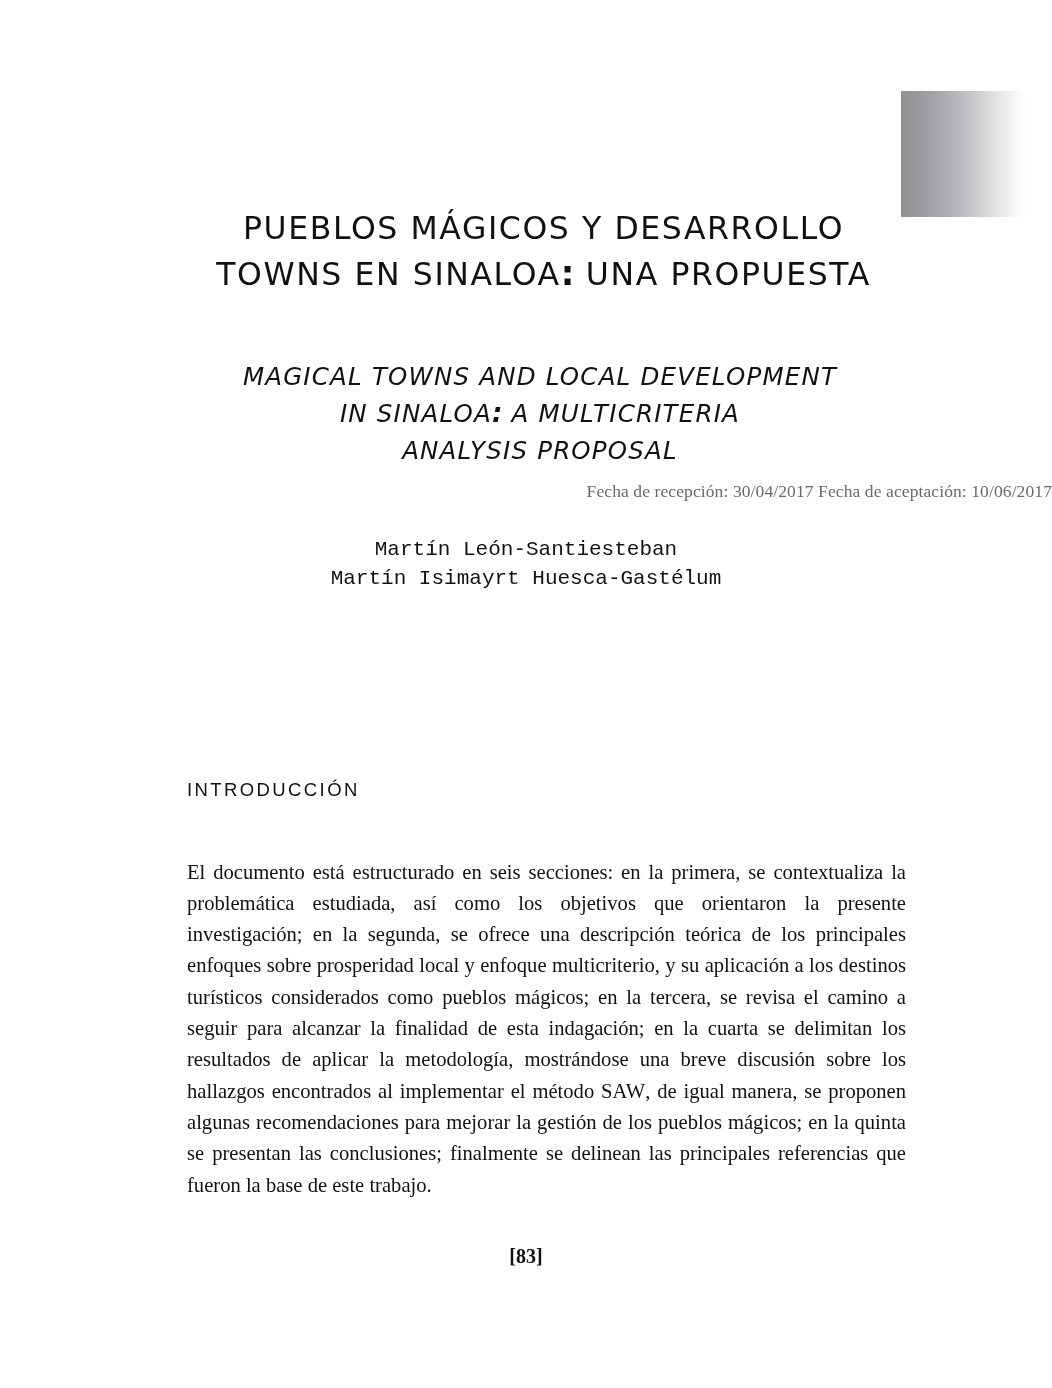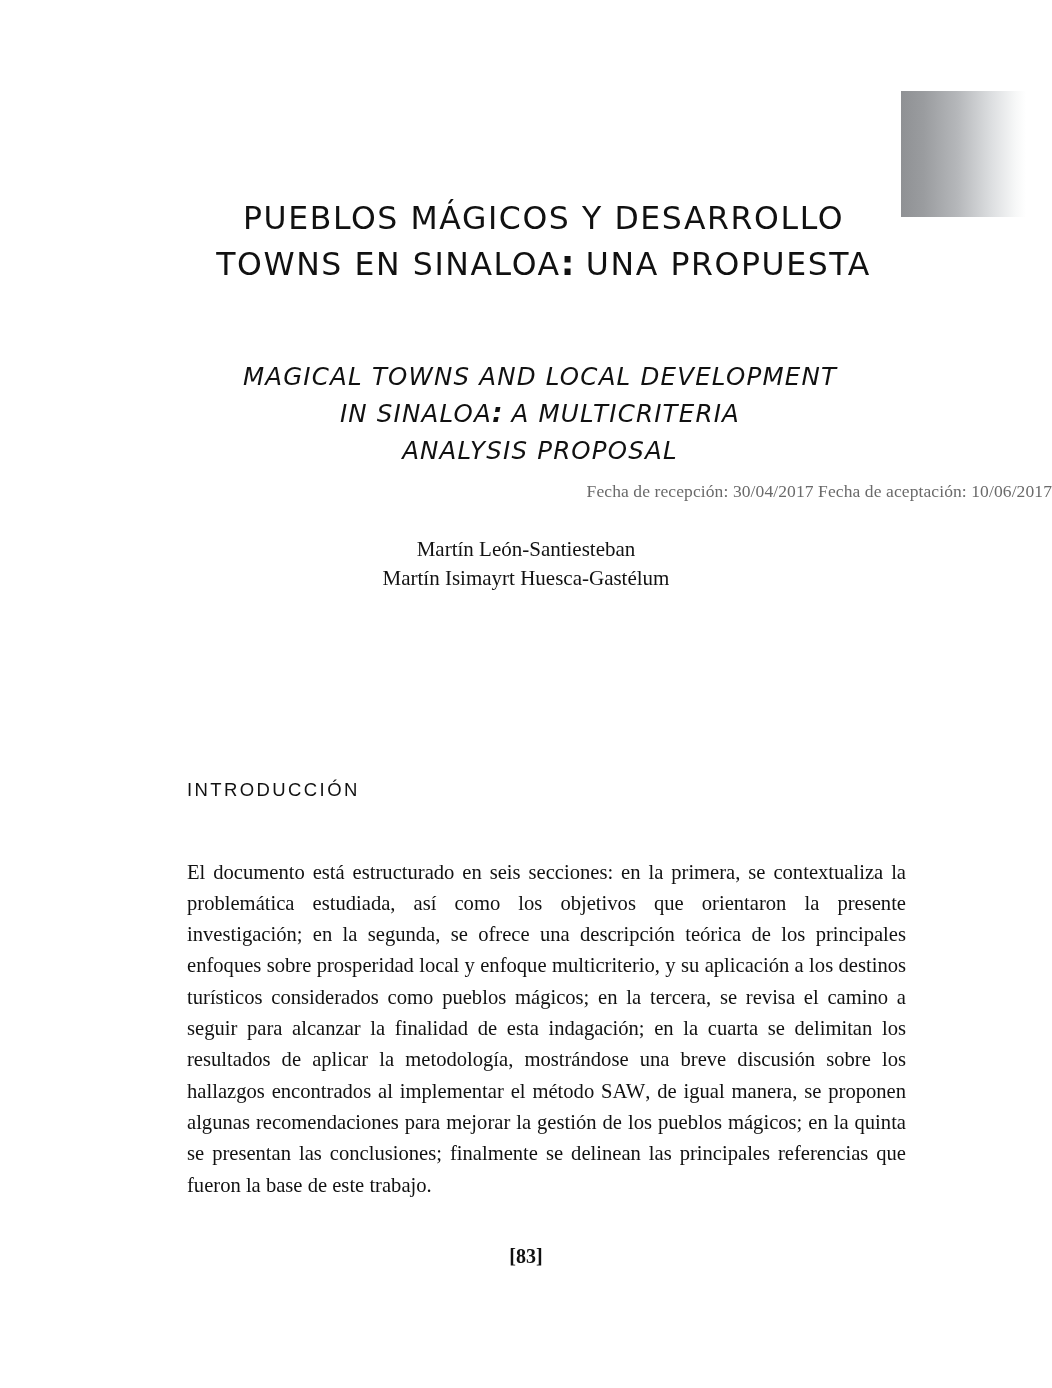--- a/index.html
+++ b/index.html
@@ -30,21 +30,21 @@
     width: 125px;
     height: 126px;
     background: linear-gradient(to right, #8f9194 0%, #9a9c9f 18%, #b5b7ba 45%, #dcdee0 72%, #f7f8f8 92%, #ffffff 100%);
   }
 
   
   .title-block {
     position: absolute;
     left: 0;
     right: 0;
-    top: 196px;
+    top: 206px;
     text-align: center;
     padding-left: 35px;
   }
   .title-es {
     font-family: "DejaVu Sans", sans-serif;
     font-weight: 400;
     font-size: 31.5px;
     line-height: 45px;
     letter-spacing: 1.6px;
     color: #111111;
@@ -92,21 +92,21 @@
     position: absolute;
     left: 0;
     right: 0;
     top: 535px;
     text-align: center;
     font-family: "Liberation Serif", serif;
     font-size: 21px;
     line-height: 29px;
     color: #121212;
   }
-  .authors .ln { display: block; }
+  .authors .ln { display: block; font-family: Liberation Mono, monospace; }
 
   
   .section-heading {
     position: absolute;
     left: 187px;
     top: 779px;
     font-family: Liberation Sans, sans-serif;
     font-variant: small-caps;
     font-size: 18.5px;
     letter-spacing: 2.4px;

